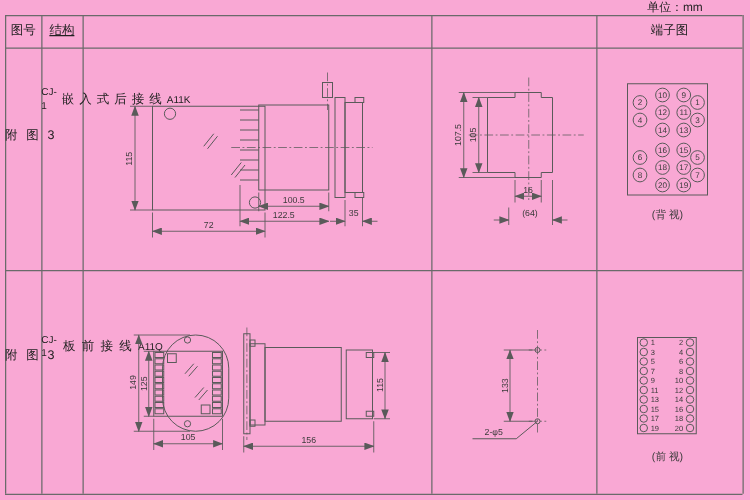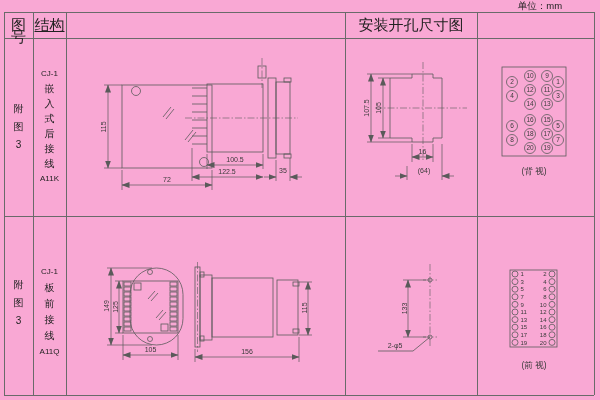--- a/index.html
+++ b/index.html
@@ -1,23 +1,23 @@
 <!DOCTYPE html>
 <html><head>
 <meta charset="utf-8">
 <style>
   html,body{margin:0;padding:0;background:#fff;}
   .canvas{position:relative;width:600px;height:400px;background:#f9a8d4;overflow:hidden;
           font-family:"Liberation Sans","DejaVu Sans",sans-serif;color:#333;}
   .hline,.vline{position:absolute;background:#6a6a6a;}
   .hline{height:1px;}
   .vline{width:1px;}
-  .hdr{position:absolute;font-size:15px;color:#222;text-align:center;line-height:12px;}
+  .hdr{position:absolute;font-size:10px;color:#222;text-align:center;line-height:12px;}
   .unit{position:absolute;font-size:9.5px;color:#222;text-align:center;}
-  .vstack{position:absolute;display:flex;flex-direction:column;align-items:center;}
+  .vstack{position:absolute;display:flex;flex-direction:row;align-items:center;}
   .vstack span{font-size:10px;line-height:11px;color:#222;}
   .vstack span.sm{font-size:8px;letter-spacing:0;}
   svg{position:absolute;overflow:visible;}
   .ln line,.ln rect,.ln path,.ln circle,.ln polyline{stroke:#5a5a5a;fill:none;stroke-width:.8px;}
   .ln line.thin{stroke-width:.7px;}
   .ln line.cl,.ln path.cl{stroke-dasharray:7 2 1.5 2;stroke-width:.6px;}
   svg text{fill:#3a3a3a;stroke:none;font-family:"Liberation Sans","DejaVu Sans",sans-serif;}
   .dt{font-size:7px;}
   .vw{font-size:8.5px;}
 </style>
@@ -36,21 +36,21 @@
     <div class="vline" style="left:4px;top:12px;height:383px;"></div>
     <div class="vline" style="left:33px;top:12px;height:383px;"></div>
     <div class="vline" style="left:66px;top:12px;height:383px;"></div>
     <div class="vline" style="left:345px;top:12px;height:383px;"></div>
     <div class="vline" style="left:477px;top:12px;height:383px;"></div>
     <div class="vline" style="left:594px;top:12px;height:383px;"></div>
   </div>
 
   <div class="hdr" style="left:4px;top:19px;width:29px;">图号</div>
   <div class="hdr" style="left:33px;top:19px;width:33px;text-decoration:underline;">结构</div>
-  <div class="hdr" style="left:345px;top:19px;width:132px;">安装开孔尺寸图</div>
+  <div class="hdr" style="left:477px;top:19px;width:117px;">端子图</div>
 
   <div class="vstack" style="left:4px;top:103px;width:29px;gap:7px;">
     <span>附</span>
     <span>图</span>
     <span>3</span>
   </div>
   <div class="vstack" style="left:33px;top:68px;width:33px;gap:4px;">
     <span class="sm">CJ-1</span>
     <span>嵌</span>
     <span>入</span>

